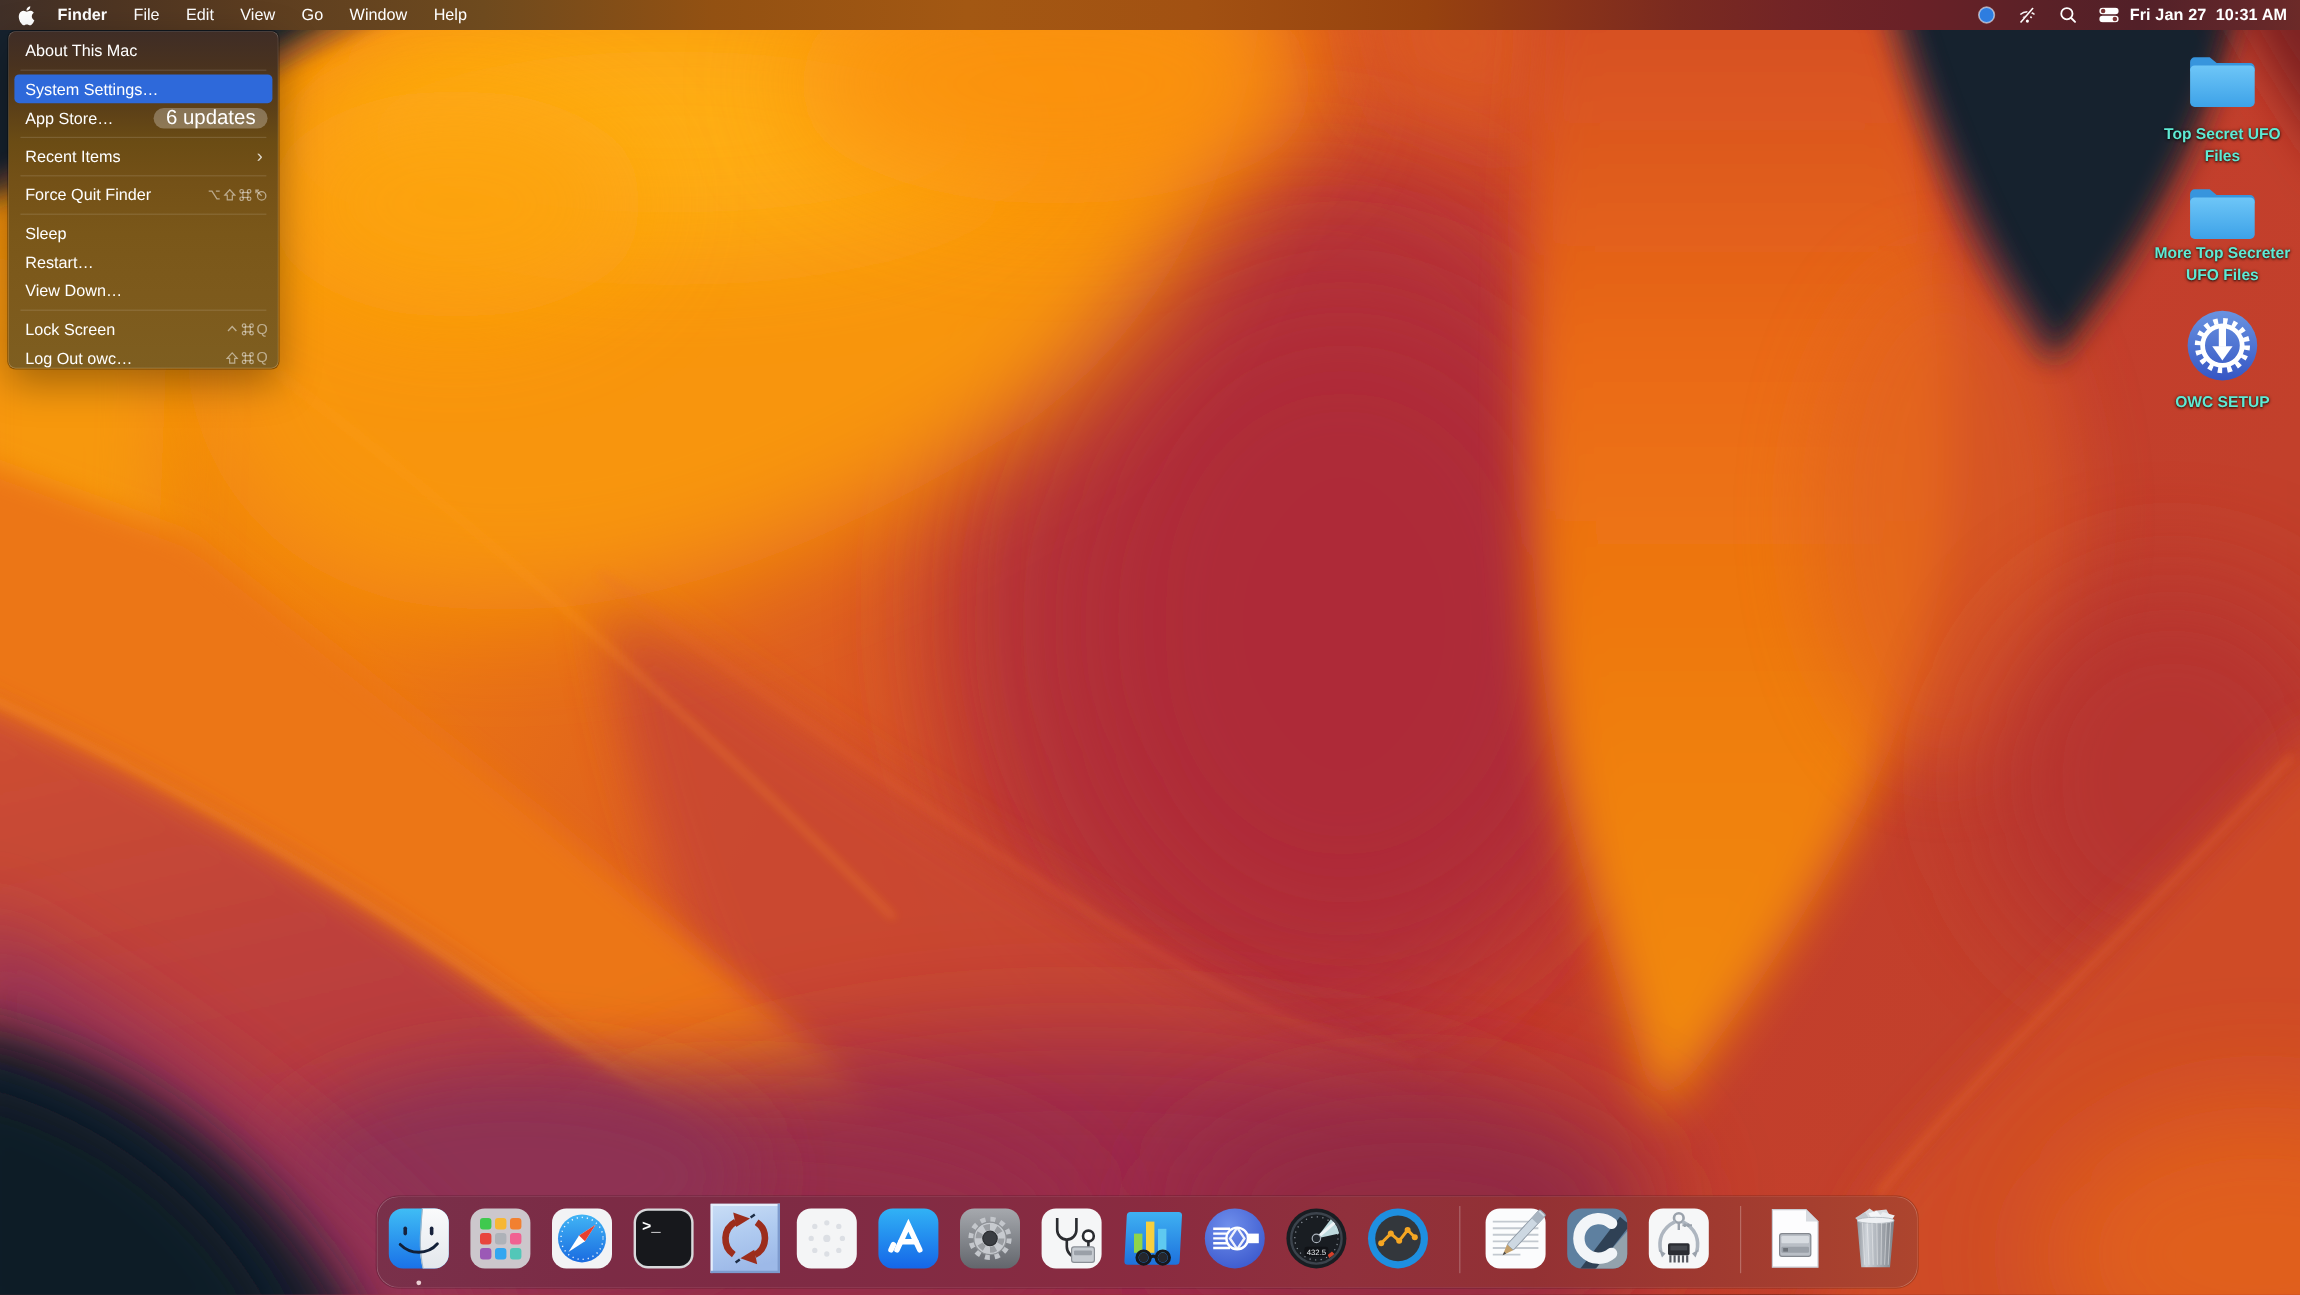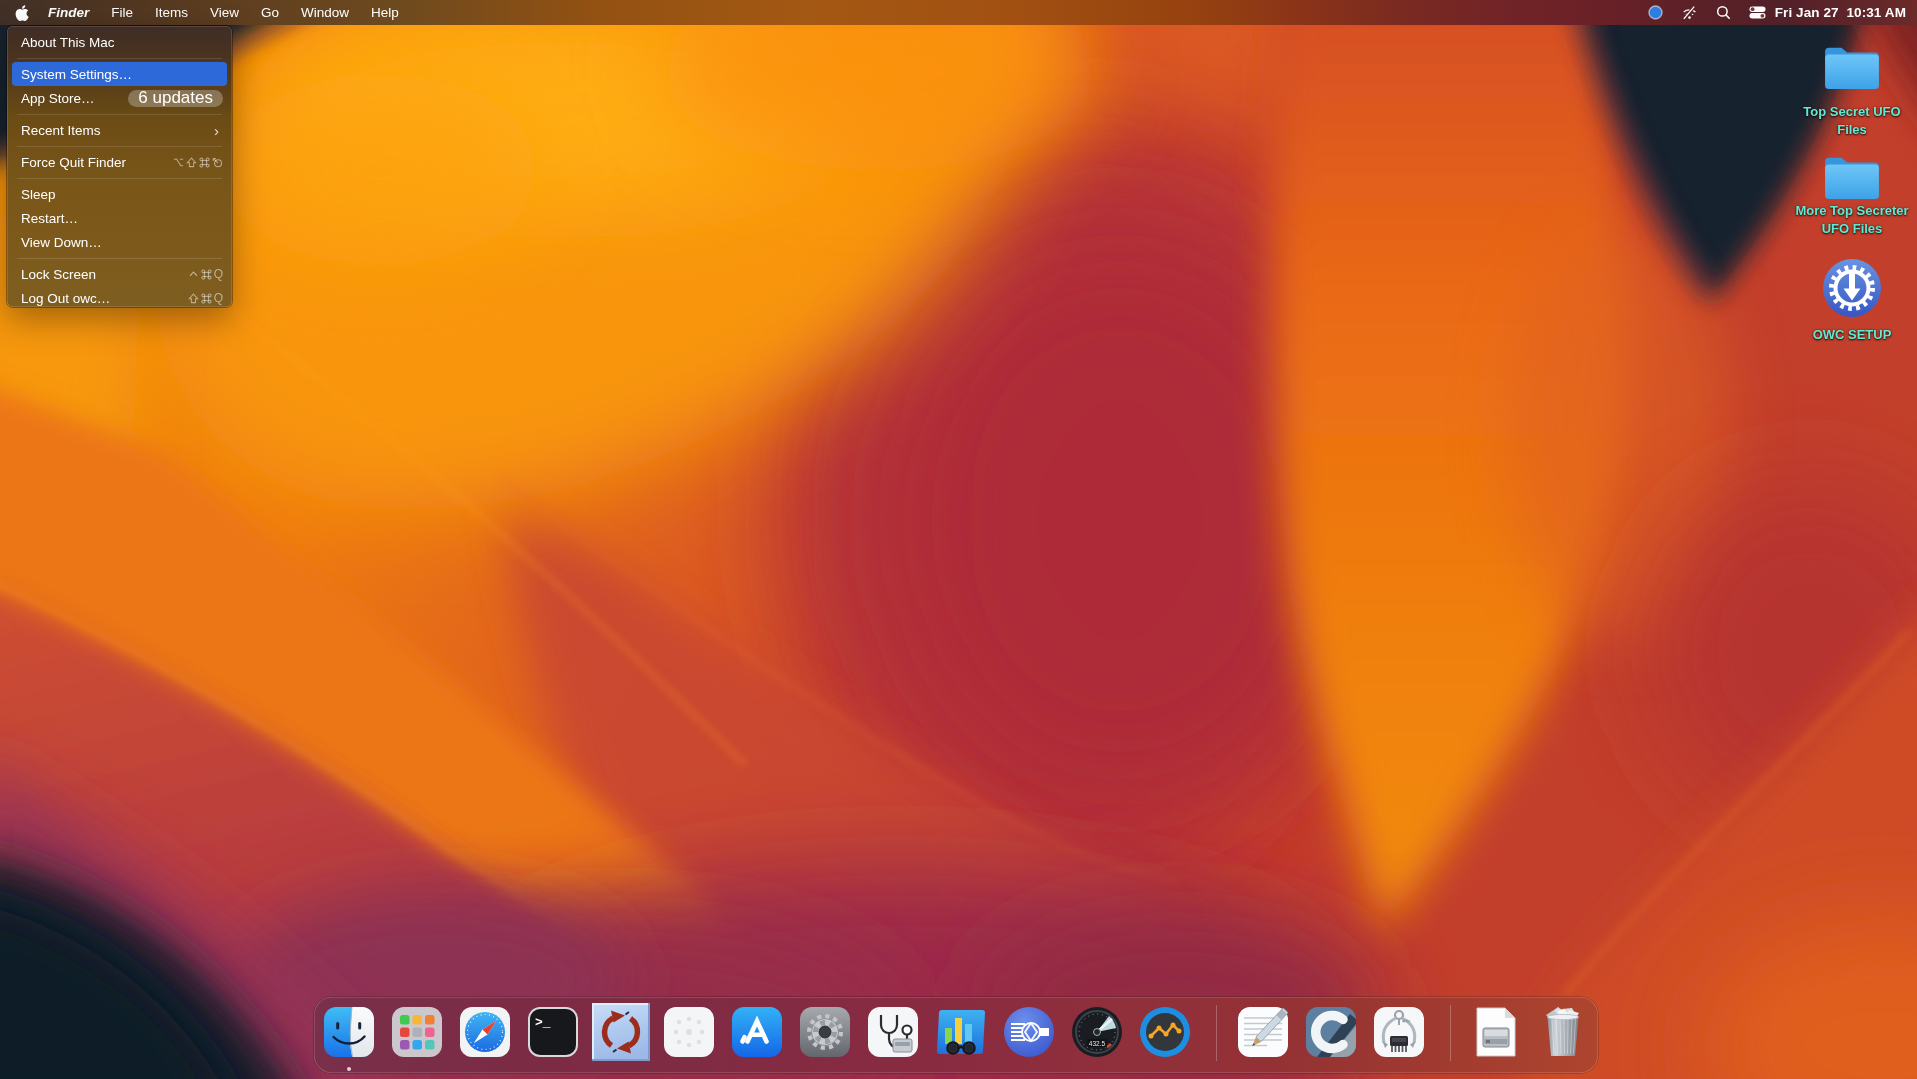--- a/index.html
+++ b/index.html
@@ -5,21 +5,21 @@
   html,body{margin:0;padding:0;background:#000;}
   body{width:1917px;height:1079px;overflow:hidden;position:relative;
        font-family:"Liberation Sans", sans-serif; -webkit-font-smoothing:antialiased;}
   #wall{position:absolute;left:0;top:0;width:1917px;height:1079px;}
   
   #menubar{position:absolute;left:0;top:0;width:1917px;height:25px;
     background:linear-gradient(90deg,#413028 0%,#4e3522 5%,#5c3d20 11%,#6e4a1e 21%,#935112 31%,#a35813 42%,#a25112 52%,#97420f 62%,#8a3319 68%,#7a2a20 73%,#722426 78%,#6a2127 83%,#5a2127 89%,#522028 93%,#60262a 97%,#6c2a28 100%);
     display:flex;align-items:center;color:#fff;font-size:13.5px;}
   #menubar .l{display:flex;align-items:center;}
   #menubar .mi{padding:0 11px;}
-  #menubar .bold{font-weight:700;font-style:italic;}
+  #menubar .bold{font-weight:700;}
   #menubar .r{position:absolute;right:0;top:0;height:25px;display:flex;align-items:center;}
   #clock{font-size:13.5px;font-weight:600;letter-spacing:.1px;margin-right:11px;}
   .sic{margin:0 9px;display:flex;align-items:center;}
   
   #amenu{position:absolute;left:7px;top:26px;width:225px;height:281px;border-radius:6px;
     background:linear-gradient(180deg,#3f2d26 0%,#49321f 10%,#5c4018 23%,#6b4c14 33%,#745117 45%,#7a5719 60%,#7d5a1c 78%,#7e5e20 100%);
     box-shadow:0 0 0 0.5px rgba(255,255,255,0.25) inset, 0 0 0 1px rgba(0,0,0,0.35), 0 12px 34px rgba(0,0,0,0.35);
     color:#fff;font-size:13.5px;}
   .mrow{height:24px;display:flex;align-items:center;padding:0 9px 0 14px;position:relative;}
   .msep{height:1px;background:rgba(255,255,255,0.13);margin:3.5px 10px;}
@@ -133,21 +133,21 @@
 
 <div id="menubar">
   <div class="l">
     <span class="sic" style="margin:0 13px 0 14px;">
       <svg width="15" height="18" viewBox="0 0 15 18">
           <path fill="#fff" d="M12.5 9.6c0-2 1.6-3 1.7-3.05-0.95-1.35-2.4-1.55-2.9-1.57-1.24-.13-2.42.72-3.05.72-.63 0-1.6-.7-2.63-.68-1.35.02-2.6.78-3.3 1.98-1.4 2.44-.36 6.05 1.01 8.03.67.97 1.47 2.06 2.52 2.02 1.01-.04 1.39-.65 2.61-.65s1.56.65 2.63.63c1.09-.02 1.78-.99 2.44-1.96.77-1.12 1.09-2.21 1.1-2.26-.02-.01-2.11-.81-2.13-3.21zM10.4 3.7c.56-.67.93-1.6.83-2.53-.8.03-1.77.53-2.34 1.2-.51.59-.96 1.54-.84 2.45.89.07 1.8-.45 2.35-1.12z"></path>
         </svg>
     </span>
     <span class="mi bold" style="padding-left:6px;">Finder</span>
     <span class="mi">File</span>
-    <span class="mi">Items</span>
+    <span class="mi">Edit</span>
     <span class="mi">View</span>
     <span class="mi">Go</span>
     <span class="mi">Window</span>
     <span class="mi">Help</span>
   </div>
   <div class="r">
     <span class="sic">
         <svg width="15" height="15">
           <circle cx="7.5" cy="7.5" r="6.5" fill="#2e7de0" stroke="rgba(255,255,255,0.55)" stroke-width="1.4"></circle>
         </svg>

